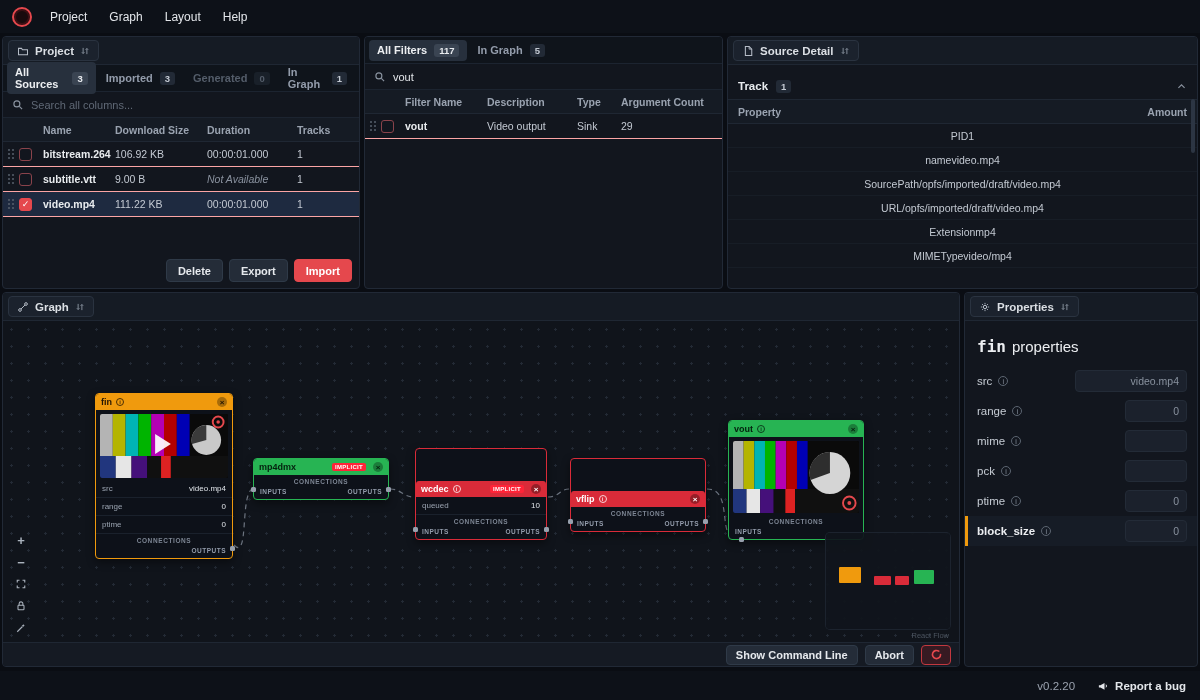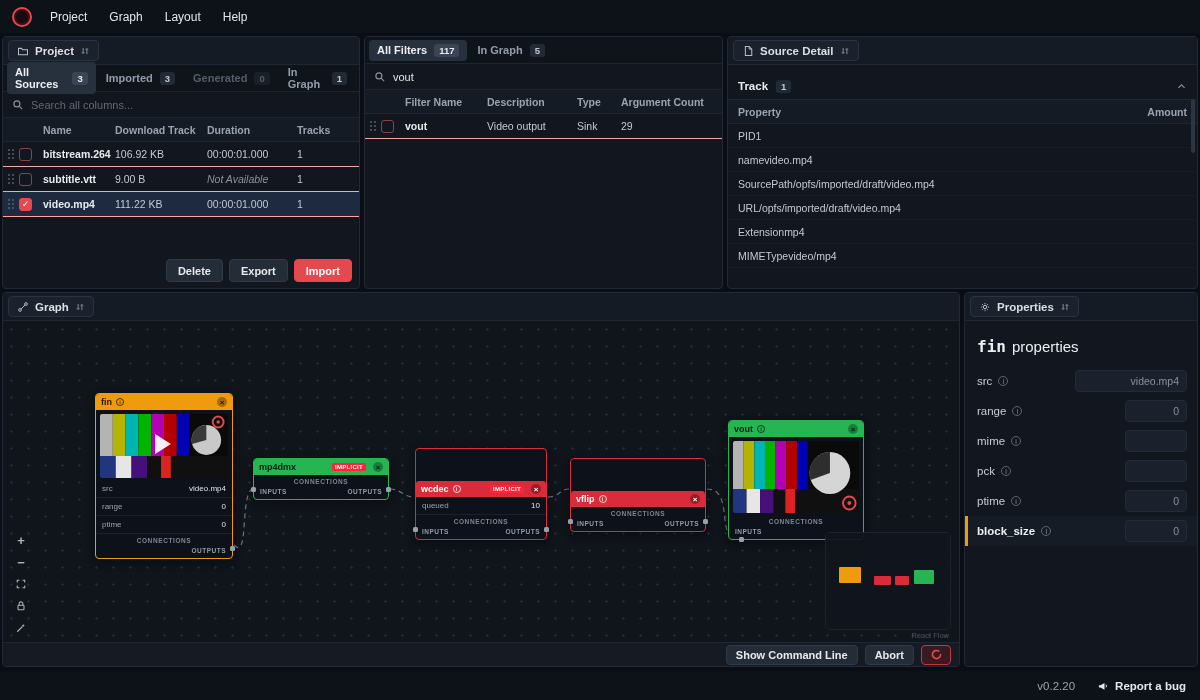--- a/index.html
+++ b/index.html
@@ -75,21 +75,21 @@
          font-family:inherit; cursor:pointer; }
   .btn.primary { background:#e5484d; border-color:#e5484d; color:#fff; }
 
   
   .track-row { display:flex; align-items:center; gap:8px; height:26px; margin-top:8px;
                padding:0 10px; font-size:11.5px; font-weight:700; color:#e8ebee; }
   .track-row .chev { margin-left:auto; }
   .kv-head { display:flex; justify-content:space-between; align-items:center; height:25px;
              padding:0 10px; background:#151b24; border-top:1px solid #1f2733;
              border-bottom:1px solid #1f2733; font-size:10.5px; font-weight:700; color:#9aa3b0; }
-  .kv-row { display:flex; justify-content:flex-start; align-items:center; height:24px;
+  .kv-row { display:flex; justify-content:center; align-items:center; height:24px;
             padding:0 10px; border-bottom:1px solid #171d26; font-size:10.5px; color:#c3c9d2; }
   .vscroll { position:absolute; right:2px; top:62px; width:4px; height:54px;
              border-radius:2px; background:#2c3543; }
 
   
   #canvas { position:absolute; left:0; right:0; top:28px; bottom:24px;
             background-color:#10141b;
             background-image:radial-gradient(#232a35 1px, transparent 1.2px);
             background-size:17px 17px; overflow:hidden; }
   #edges { position:absolute; inset:0; width:100%; height:100%; }
@@ -224,21 +224,21 @@
     <svg class="icon" width="12" height="12" viewBox="0 0 16 16">
         <circle cx="6.5" cy="6.5" r="4" fill="none" stroke="#8b94a1" stroke-width="1.5"></circle>
         <path d="M9.8 9.8L13.5 13.5" stroke="#8b94a1" stroke-width="1.5"></path>
       </svg>
     <input class="search-input" placeholder="Search all columns..." style="">
   </div>
   <div class="thead grid-project">
     <span></span>
       <span></span>
     <span>Name</span>
-    <span>Download Track</span>
+    <span>Download Size</span>
     <span>Duration</span>
     <span>Tracks</span>
   </div>
   <div class="trow grid-project">
     <span class="drag">
         <svg width="8" height="12" viewBox="0 0 8 12">
           <g fill="#57606d">
             <circle cx="2" cy="2" r="1"></circle>
             <circle cx="6" cy="2" r="1"></circle>
             <circle cx="2" cy="6" r="1"></circle>

